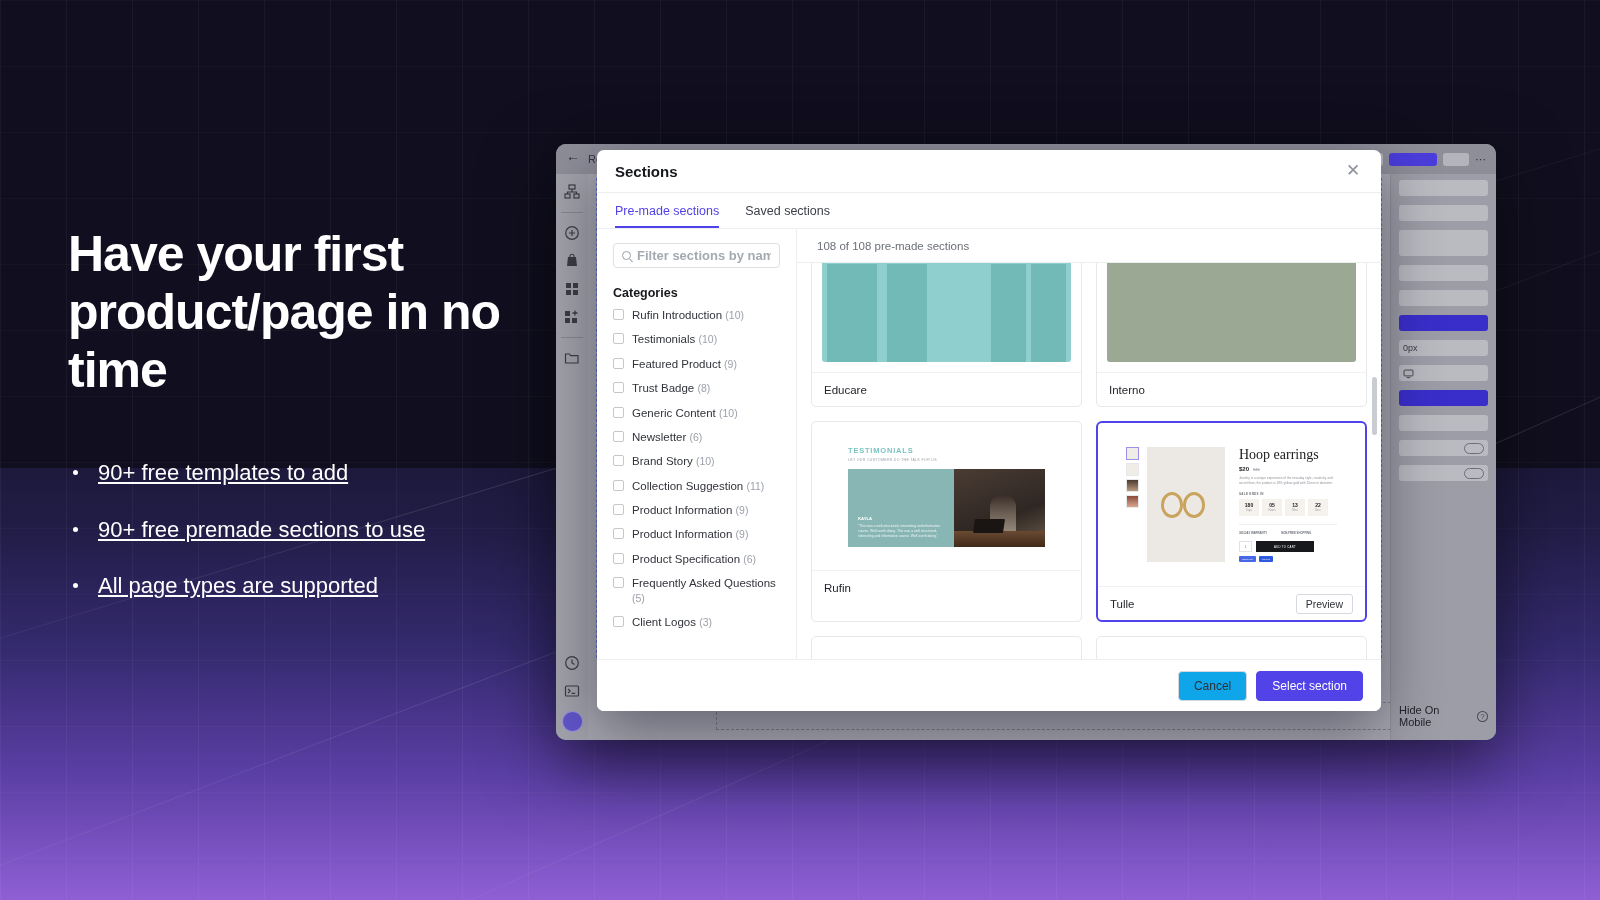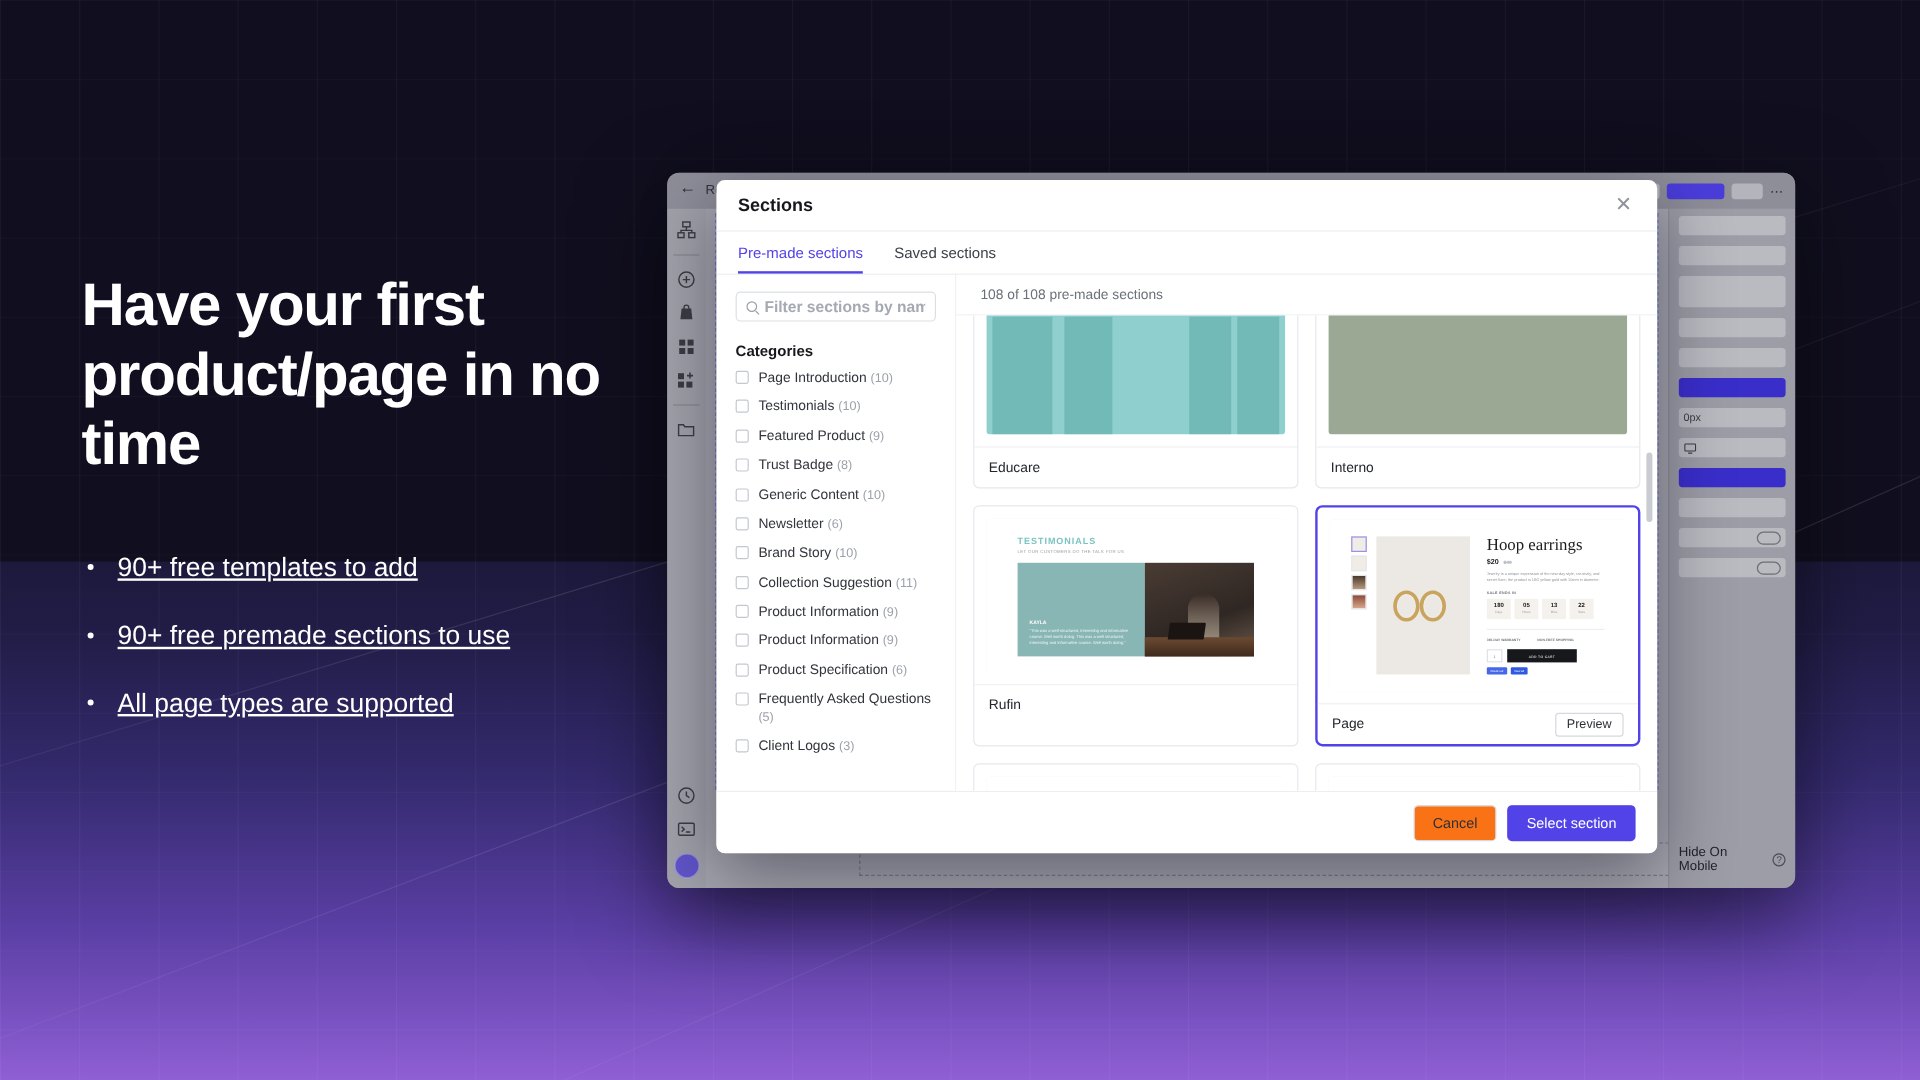--- a/index.html
+++ b/index.html
@@ -245,21 +245,21 @@
 
   #modal-foot {
     height:52px; flex:0 0 52px; display:flex; align-items:center;
     justify-content:flex-end; gap:9px; padding:0 18px;
     border-top:1px solid #eceef1; background:#fff;
   }
   .btn {
     font-size:12px; border-radius:4px; padding:7px 15px; cursor:pointer;
     font-family:"Liberation Sans", sans-serif;
   }
-  .btn-cancel { background:#f97316; border:1px solid #d5d8de; color:#2d3037; }
+  .btn-cancel { background:#0ea5e9; border:1px solid #d5d8de; color:#2d3037; }
   .btn-primary { background:#5243e8; border:1px solid #5243e8; color:#fff; }
 
   
   .tw { width:100%; height:100%; position:relative; }
 
   
   .t-educare { background:#8fd0ce; }
   .t-educare .ph {
     position:absolute; bottom:0; height:70%; opacity:.55; background:#5aa8a6;
   }
@@ -492,21 +492,21 @@
       <div id="search-box">
         <span class="mag"></span>
         <input type="text" placeholder="Filter sections by name" style="">
       </div>
 
       <div id="cat-title">Categories</div>
 
       <div class="cat-item">
         <span class="cat-box"></span>
         <span class="cat-text">
-          <span>Page Introduction</span>
+          <span>Rufin Introduction</span>
           <span class="cat-count">(10)</span>
         </span>
       </div>
       <div class="cat-item">
         <span class="cat-box"></span>
         <span class="cat-text">
           <span>Testimonials</span>
           <span class="cat-count">(10)</span>
         </span>
       </div>
@@ -692,21 +692,21 @@
                     <div class="atc">ADD TO CART</div>
                   </div>
                   <div class="pays">
                     <span>Check out</span>
                     <span>View all</span>
                   </div>
                 </div>
               </div>
             </div>
             <div class="sec-foot">
-              <span class="sec-name">Page</span>
+              <span class="sec-name">Tulle</span>
               <span class="sec-preview">Preview</span>
             </div>
           </div>
 
           <div class="sec-card">
             <div class="sec-thumb" style="height:86px">
               <div class="tw t-turq">
                 
                 
                 

